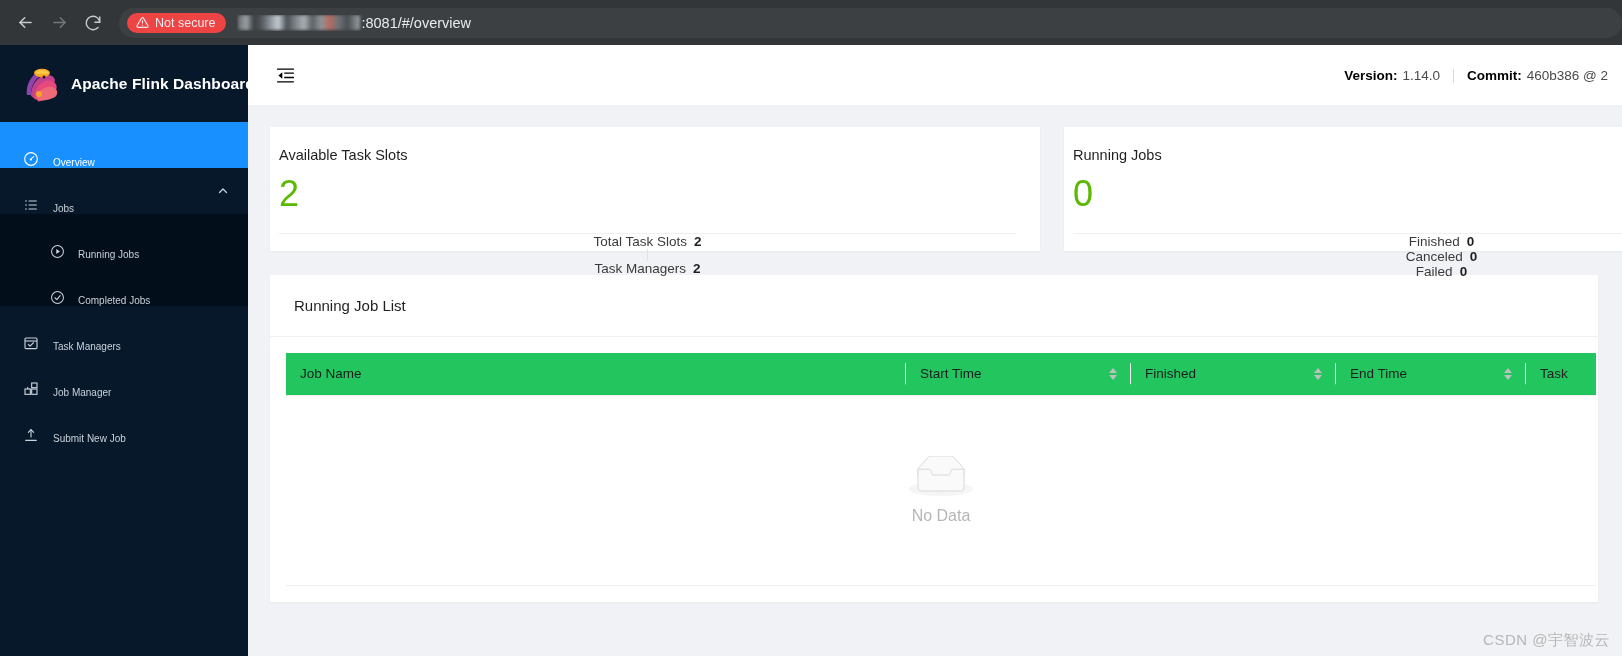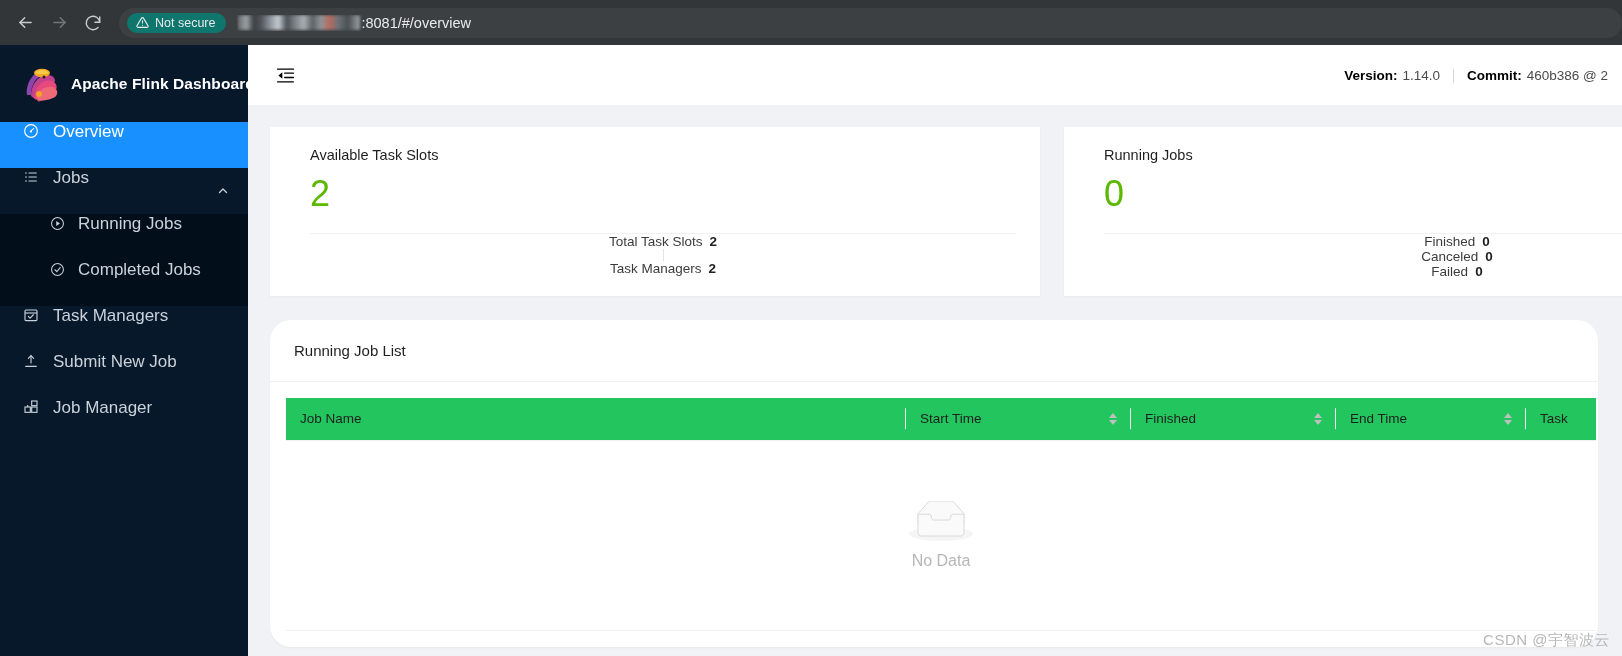--- a/index.html
+++ b/index.html
@@ -32,21 +32,21 @@
     height: 30px;
     flex: 1;
     display: flex; align-items: center;
     background: #3c4043;
     border-radius: 16px;
     padding: 0 14px;
     min-width: 0;
   }
   .not-secure {
     display: flex; align-items: center; gap: 6px;
-    background: #0f766e;
+    background: #ef4444;
     border-radius: 14px;
     padding: 3px 11px 3px 9px;
     margin-left: -6px;
     flex: none;
   }
   .not-secure .warn-ico { color: #e8eaed; display: block; }
   .not-secure span {
     font-size: 12.5px; color: #e8eaed; white-space: nowrap;
   }
   .url-text {
@@ -95,24 +95,24 @@
   .brand-title {
     color: #ffffff;
     font-size: 15.5px;
     font-weight: bold;
     letter-spacing: .1px;
     white-space: nowrap;
   }
   .menu { list-style: none; }
   .menu-item {
     height: 46px;
-    display: flex; align-items: flex-start;
+    display: flex; align-items: flex-end;
     padding-left: 22px;
     color: #c9d1d9;
-    font-size: 17px;
+    font-size: 10px;
     position: relative;
   }
   .menu-item .mi-ico {
     width: 18px; height: 18px;
     margin-right: 13px;
     flex: none;
     display: flex; align-items: center; justify-content: center;
     color: inherit;
   }
   .menu-item.active {
@@ -172,22 +172,22 @@
 
   
   .content { padding: 22px 0 0 22px; }
   .stat-row { display: flex; gap: 24px; }
   .card {
     background: #ffffff;
     box-shadow: 0 1px 2px rgba(0,0,0,.04);
   }
   .stat-card {
     width: 770px;
-    height: 169px;
-    padding: 20px 24px 0 40px;
+    height: 124px;
+    padding: 20px 24px 0 9px;
     flex: none;
   }
   .stat-title {
     font-size: 14.5px;
     color: #1f1f1f;
     margin-bottom: 4px;
   }
   .stat-value {
     font-size: 36px;
     color: #5cb800;
@@ -210,21 +210,20 @@
   .sf-sep {
     width: 1px; height: 13px;
     background: #e3e3e3;
     margin: 0 13px;
   }
 
   .list-card {
     margin-top: 24px;
     width: 1328px;
     padding: 0;
-    border-radius: 21px;
   }
   .list-header {
     height: 62px;
     display: flex; align-items: center;
     padding-left: 24px;
     border-bottom: 1px solid #f0f0f0;
     font-size: 15px;
     color: #1f1f1f;
   }
   .table-wrap { padding: 16px; }
@@ -398,39 +397,39 @@
               <rect x="3" y="4.5" width="18" height="16" rx="1.6"></rect>
               <line x1="3" y1="9" x2="21" y2="9"></line>
               <polyline points="8 14 10.6 16.6 15.6 11.6" stroke-linecap="round" stroke-linejoin="round"></polyline>
             </svg>
         </span>
         <span>Task Managers</span>
       </li>
 
       <li class="menu-item">
         <span class="mi-ico">
-          <svg width="16" height="16" viewBox="0 0 24 24" fill="none" stroke="currentColor" stroke-width="1.7" stroke-linecap="round" stroke-linejoin="round">
-              <polyline points="8 8 12 4 16 8"></polyline>
-              <line x1="12" y1="4" x2="12" y2="15"></line>
-              <line x1="4" y1="20" x2="20" y2="20"></line>
-            </svg>
-        </span>
-        <span>Submit New Job</span>
-      </li>
-
-      <li class="menu-item">
-        <span class="mi-ico">
           <svg width="16" height="16" viewBox="0 0 24 24" fill="none" stroke="currentColor" stroke-width="1.7">
               <rect x="3" y="12" width="8" height="8"></rect>
               <rect x="13" y="12" width="8" height="8"></rect>
               <rect x="13" y="3" width="8" height="7"></rect>
               <line x1="7" y1="12" x2="7" y2="9"></line>
             </svg>
         </span>
         <span>Job Manager</span>
+      </li>
+
+      <li class="menu-item">
+        <span class="mi-ico">
+          <svg width="16" height="16" viewBox="0 0 24 24" fill="none" stroke="currentColor" stroke-width="1.7" stroke-linecap="round" stroke-linejoin="round">
+              <polyline points="8 8 12 4 16 8"></polyline>
+              <line x1="12" y1="4" x2="12" y2="15"></line>
+              <line x1="4" y1="20" x2="20" y2="20"></line>
+            </svg>
+        </span>
+        <span>Submit New Job</span>
       </li>
     </ul>
   </div>
 
   <div class="main">
 
     <div class="topbar">
       <div class="fold-btn">
         <svg width="19" height="19" viewBox="0 0 24 24" fill="none" stroke="currentColor" stroke-width="1.7" stroke-linecap="round">
             <line x1="2" y1="4" x2="22" y2="4"></line>

